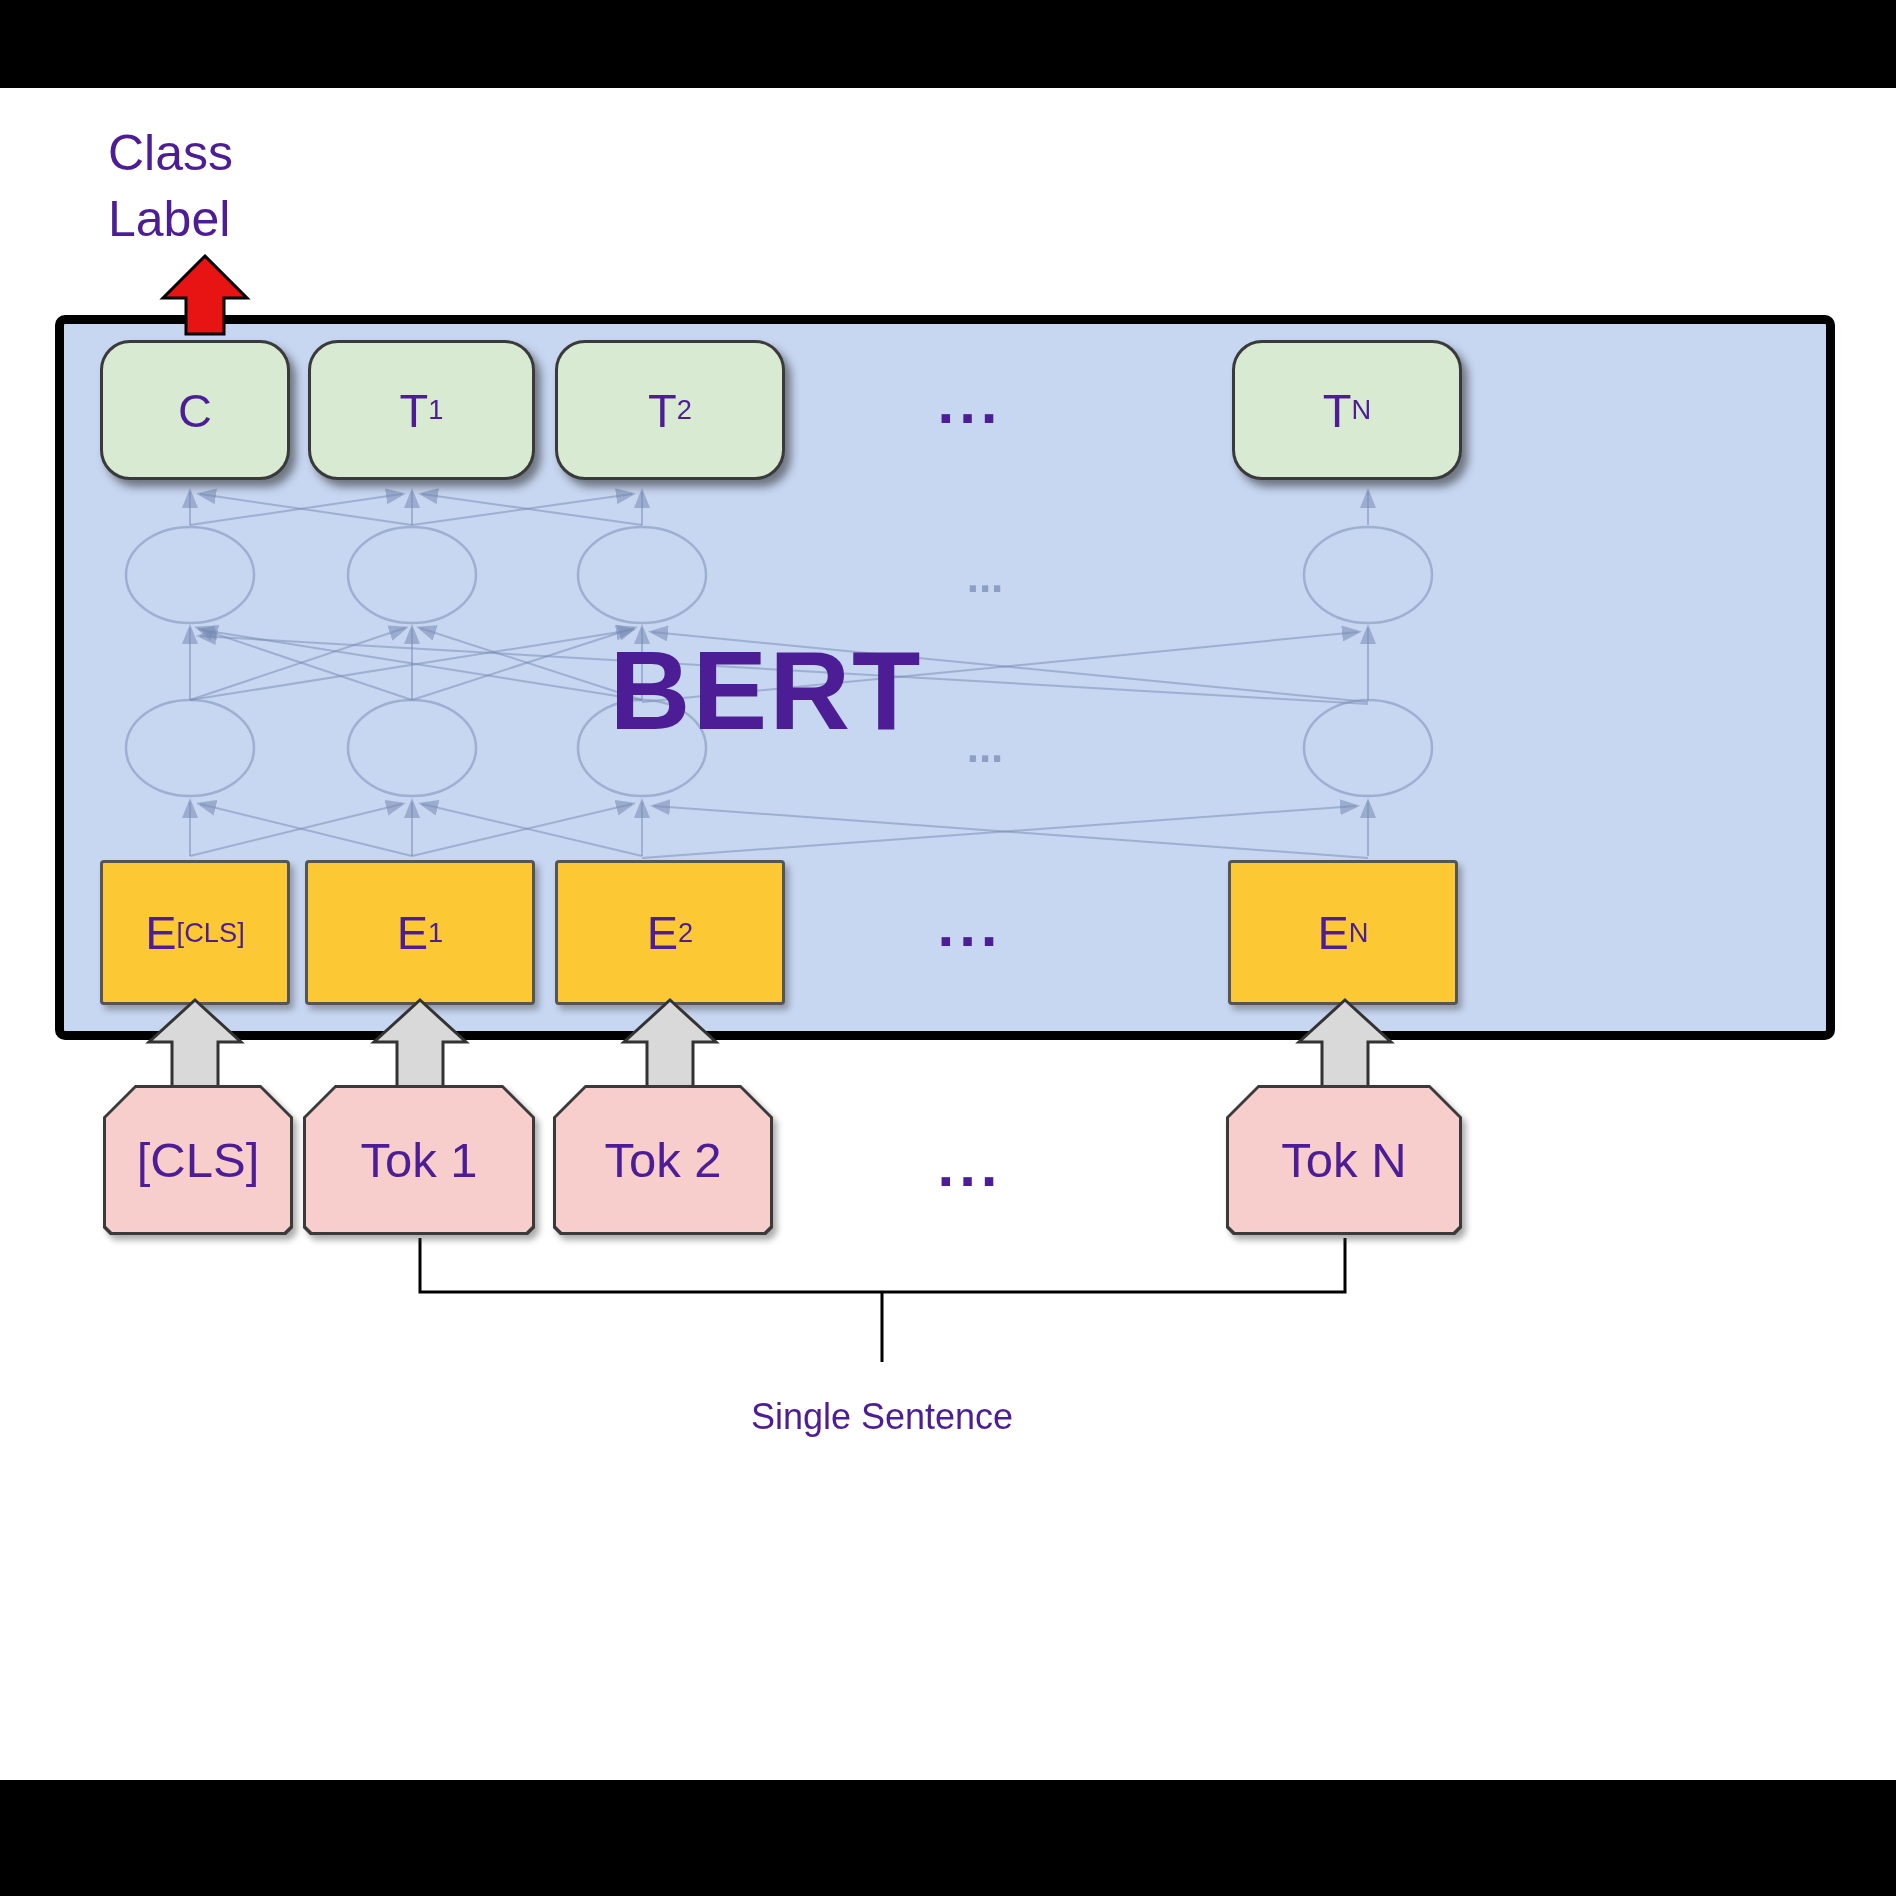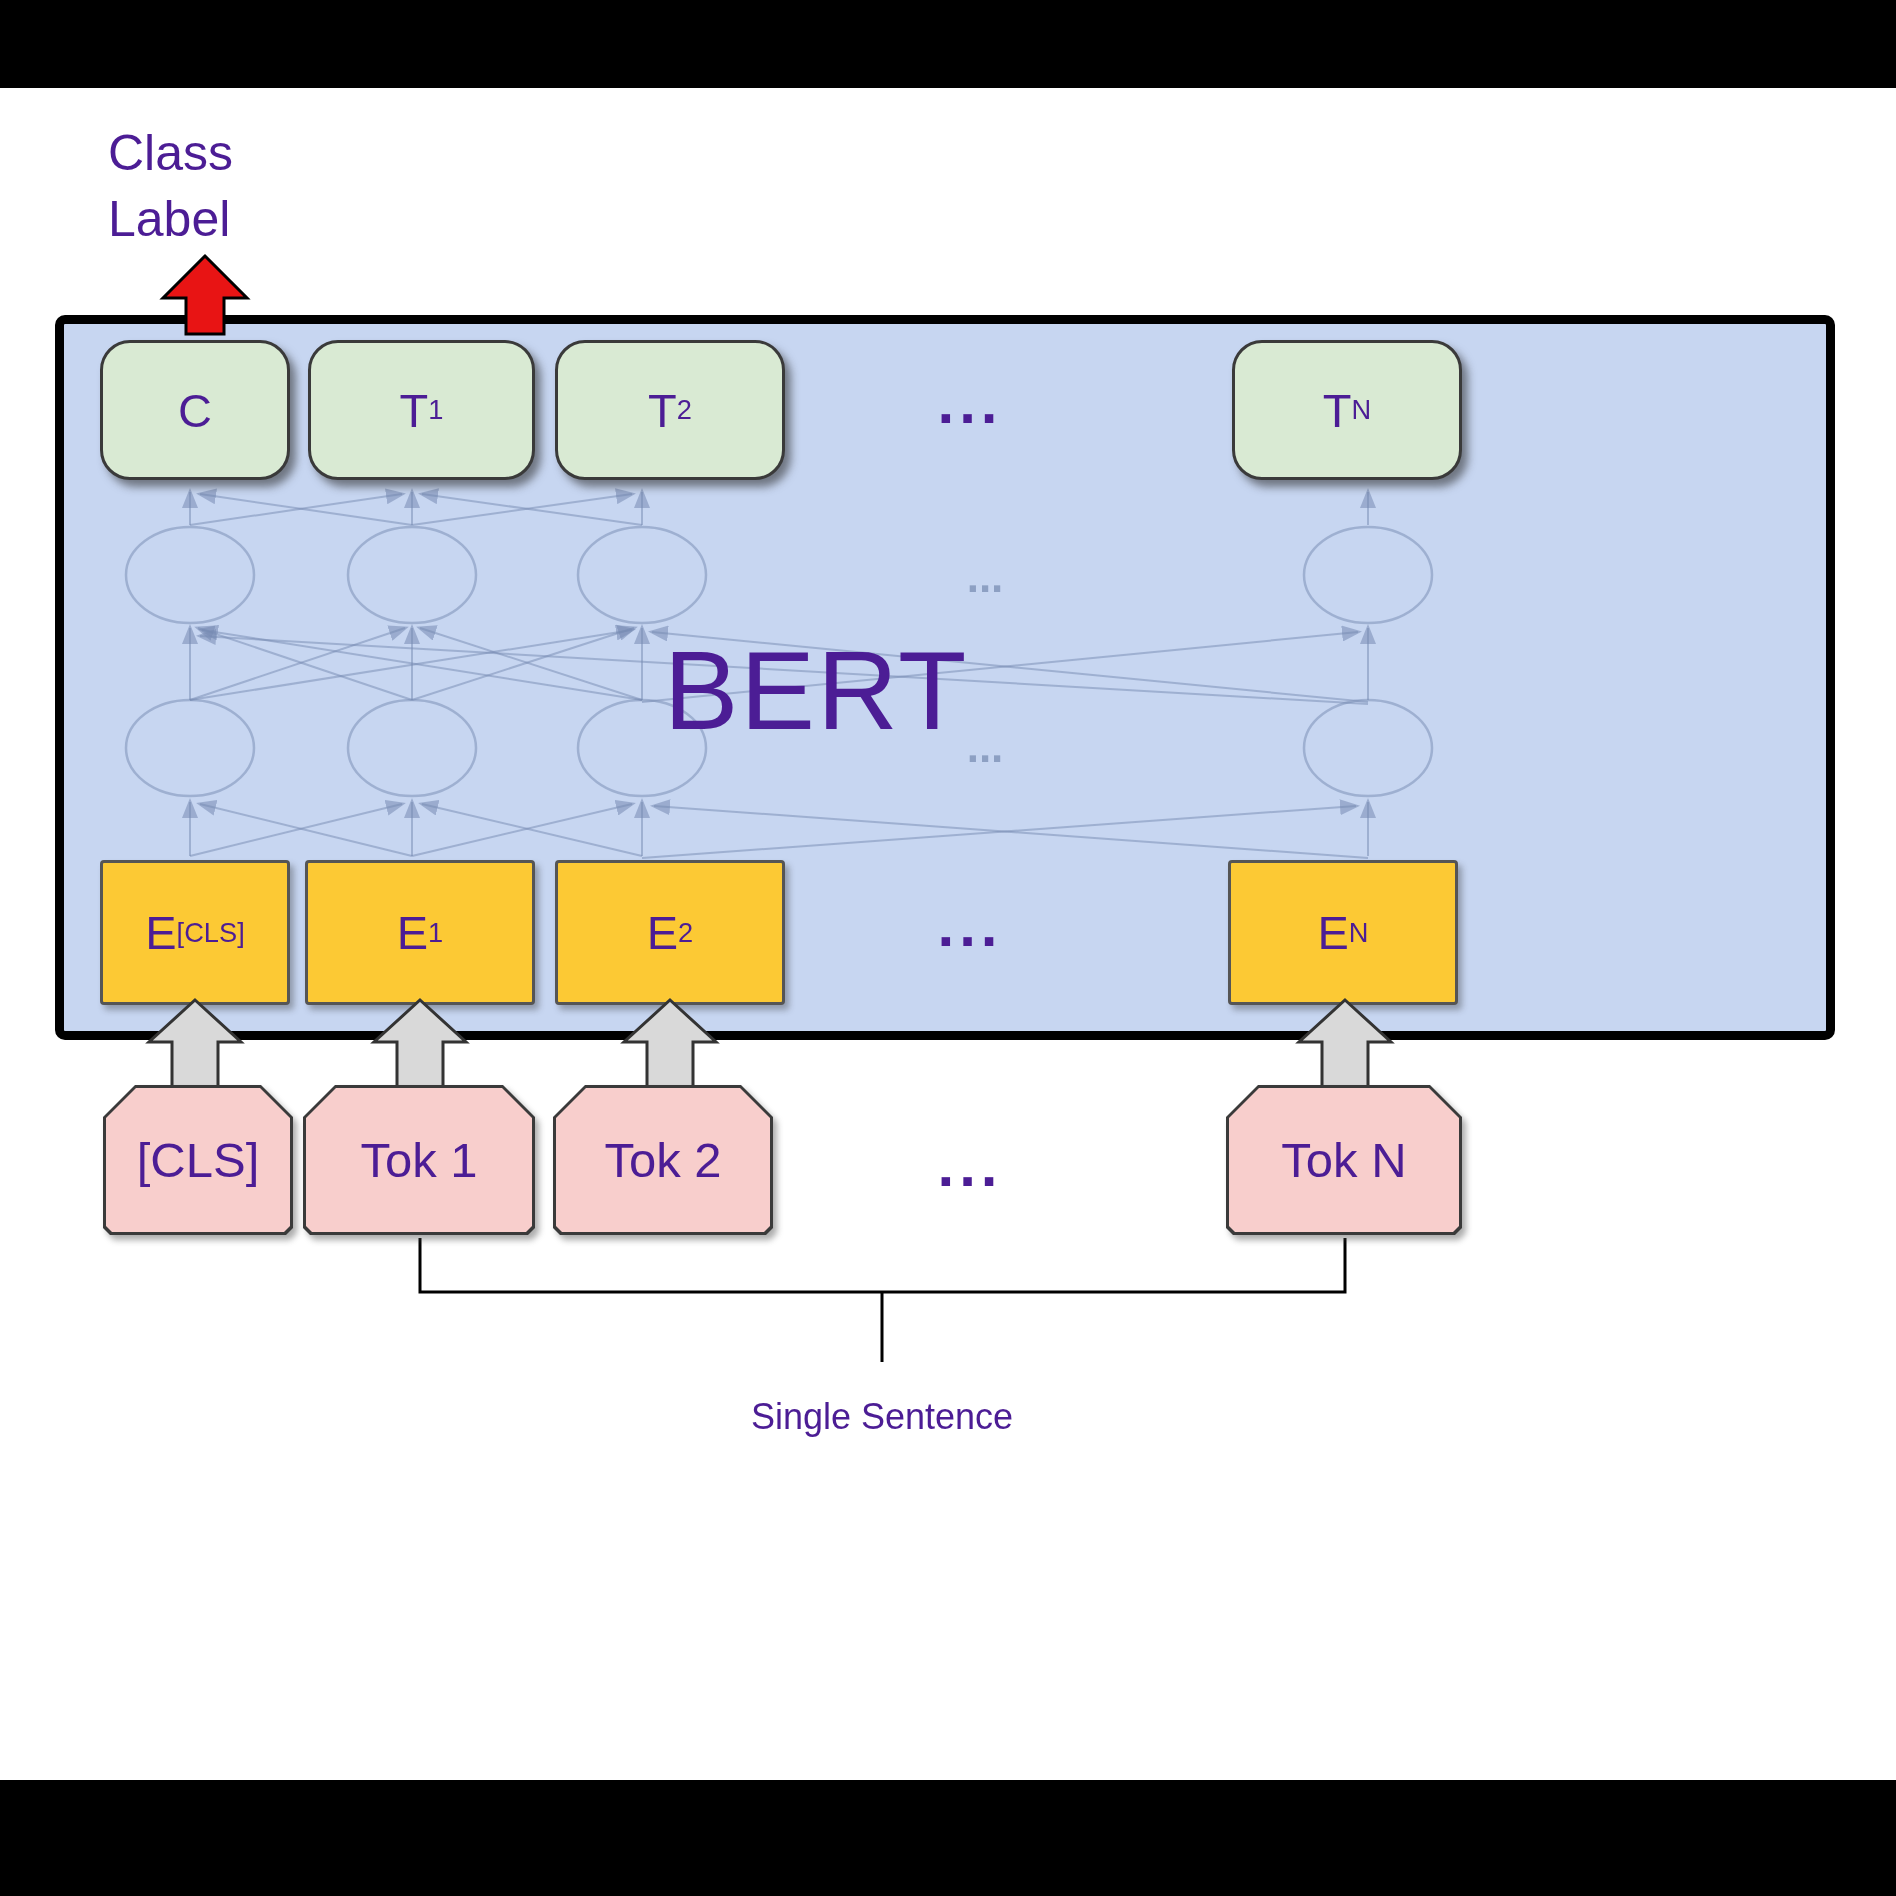--- a/index.html
+++ b/index.html
@@ -24,22 +24,22 @@
   .bert-box {
     position: absolute; left: 55px; top: 315px; width: 1780px; height: 725px;
     background: var(--bert_box, #c7d6f1);
     border: 9px solid #000; border-radius: 10px; box-sizing: border-box;
     z-index: 1;
   }
   .net-svg { position: absolute; left: 0; top: 0; width: 1896px; height: 1896px; z-index: 2; pointer-events: none; }
   .overlay-svg { position: absolute; left: 0; top: 0; width: 1896px; height: 1896px; z-index: 5; pointer-events: none; }
 
   .bert-title {
-    position: absolute; left: 816px; top: 690px; transform: translate(-50%, -50%);
-    font-size: 112px; letter-spacing: 2px; z-index: 3;
+    position: absolute; left: 766px; top: 690px; transform: translate(-50%, -50%);
+    font-size: 112px; letter-spacing: 2px; z-index: 3; font-weight: bold;
   }
 
   .obox {
     position: absolute; top: 340px; height: 140px; box-sizing: border-box;
     background: var(--output_box, #d9ead3);
     border: 3px solid #3a3a3a; border-radius: 30px;
     box-shadow: 6px 7px 9px rgba(40, 40, 40, 0.55);
     display: flex; align-items: center; justify-content: center;
     font-size: 47px; z-index: 4;
   }

